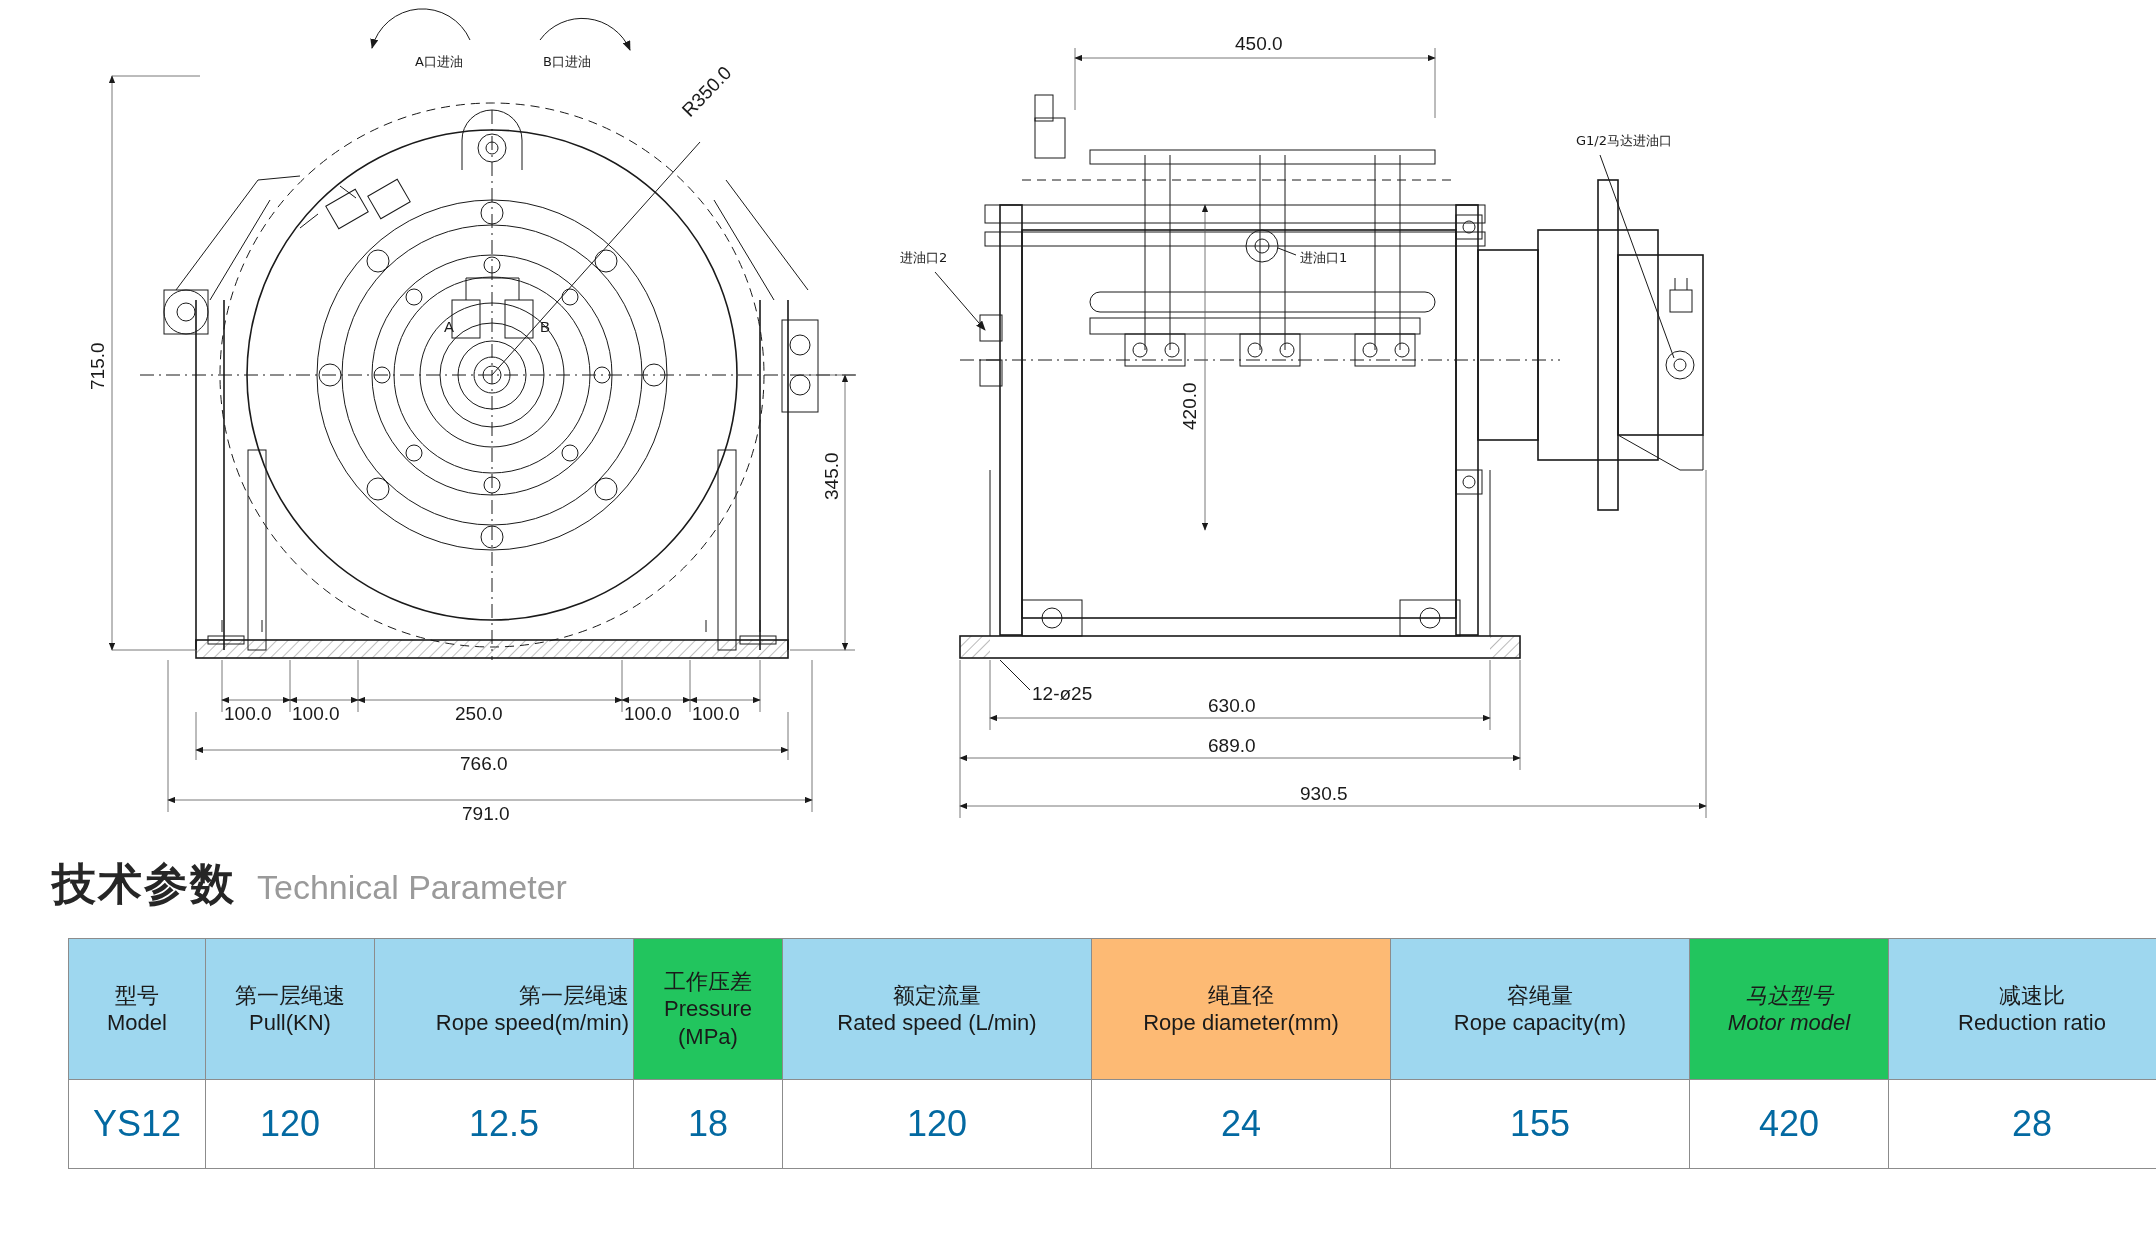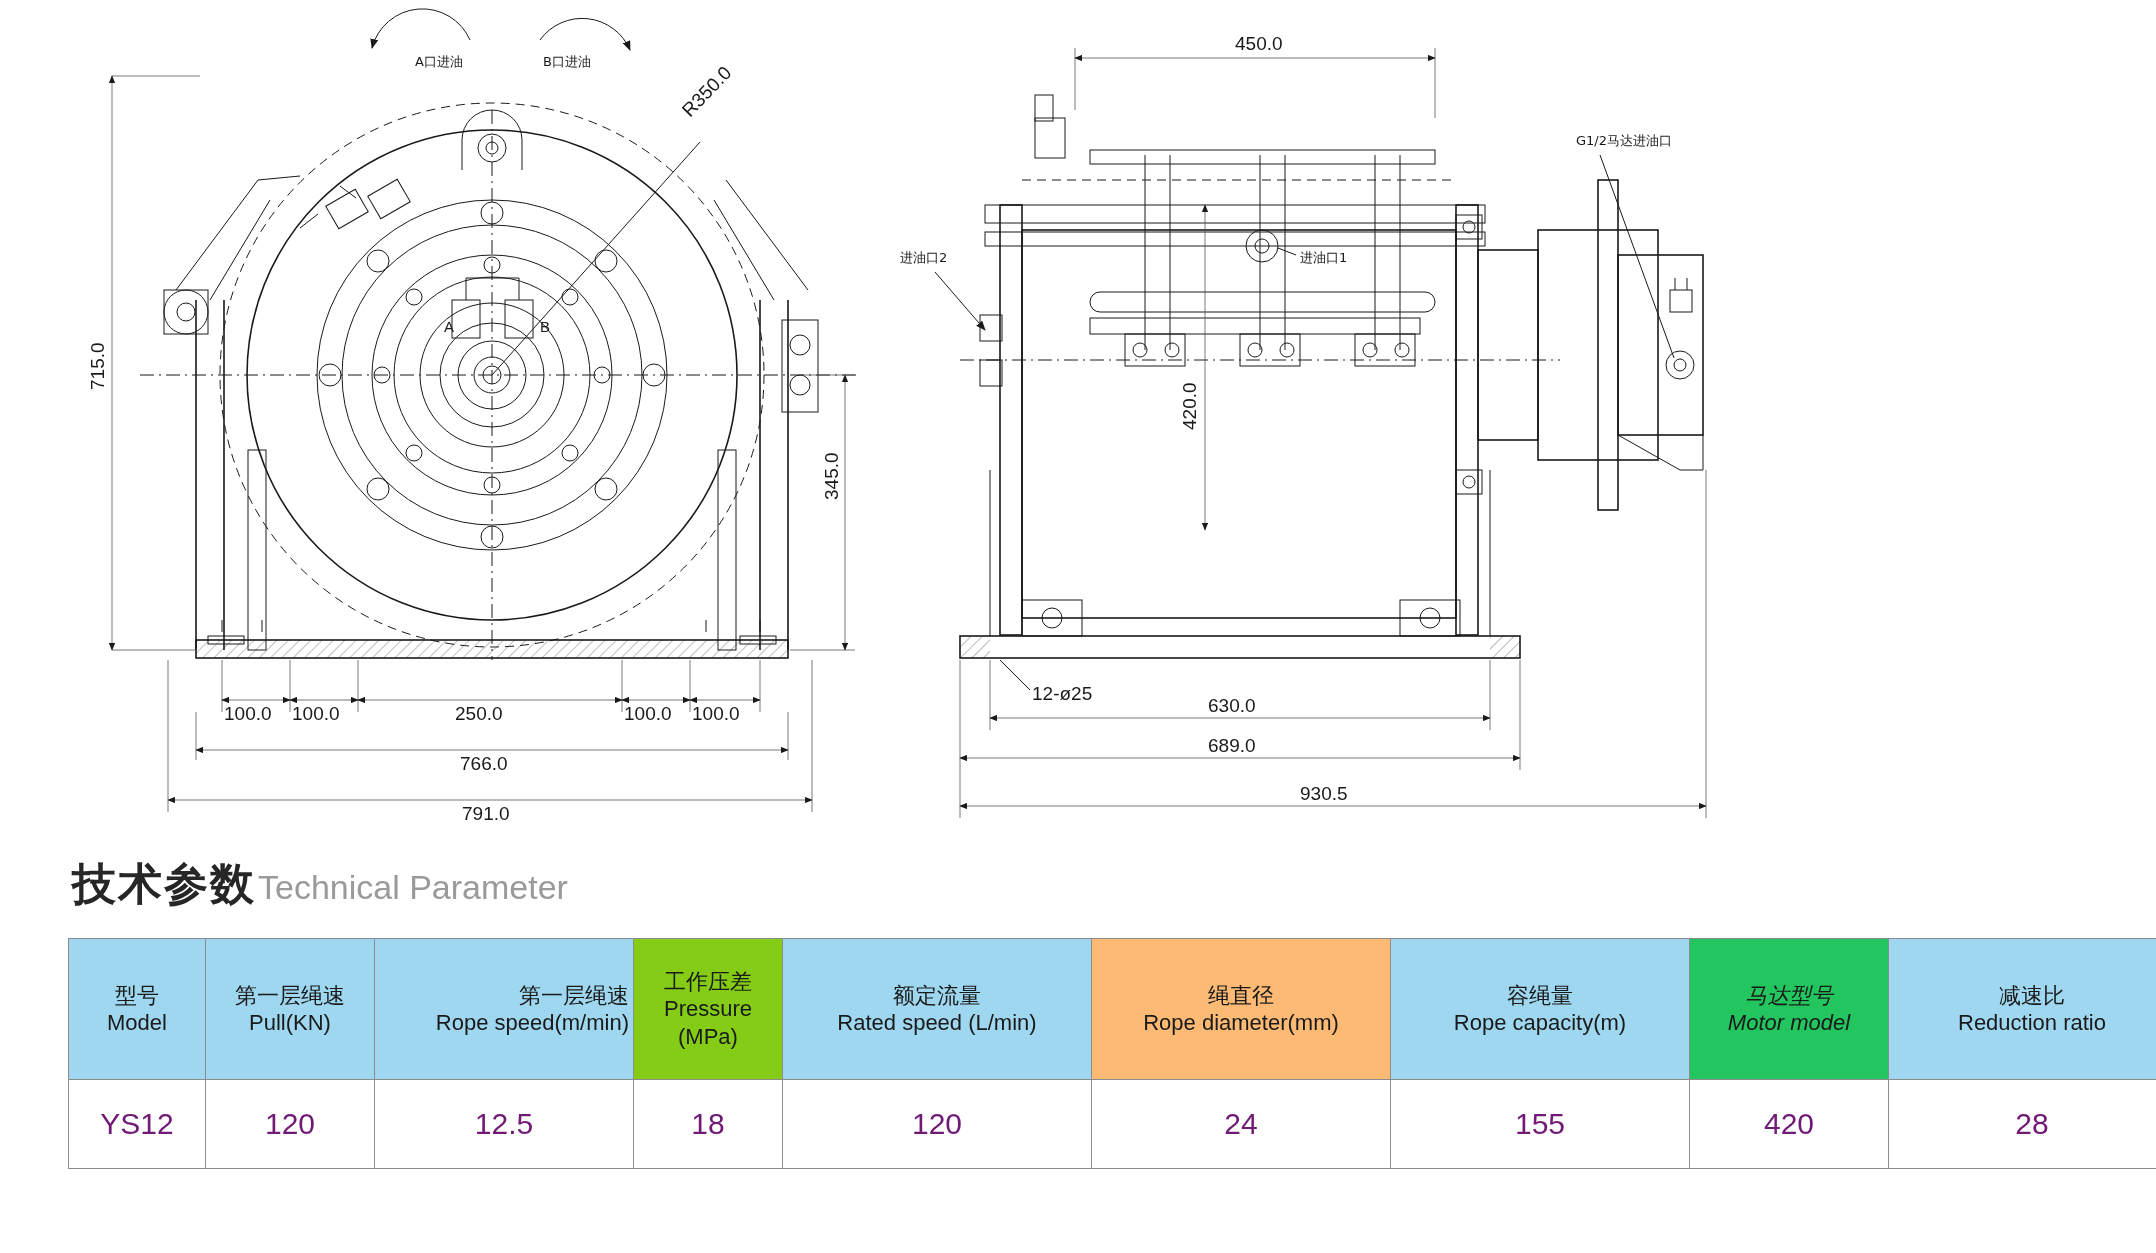--- a/index.html
+++ b/index.html
@@ -9,38 +9,38 @@
     color:#1a1a1a;overflow:hidden;position:relative;
   }
   .stage{position:absolute;left:0;top:0;width:2156px;height:1253px;}
 
   
   .drawing{position:absolute;left:0;top:0;width:2156px;height:840px;}
   .drawing svg{display:block;}
 
   
   .title-row{
-    position:absolute;left:72px;top:855px;display:flex;align-items:baseline;gap:2px;
+    position:absolute;left:52px;top:855px;display:flex;align-items:baseline;gap:21px;
   }
   .title-cn{font-size:44px;font-weight:700;color:#262626;letter-spacing:2px;
             font-family:"DejaVu Sans", sans-serif;}
   .title-en{font-size:34px;color:#9a9a9a;font-weight:400;}
 
   
   .tbl-wrap{position:absolute;left:68px;top:938px;width:2026px;}
   table.spec{border-collapse:collapse;width:2026px;table-layout:fixed;}
   table.spec th,table.spec td{
     border:1px solid #8c8c8c;text-align:center;vertical-align:middle;
   }
   table.spec thead th{
     background:#9ed7ef;height:128px;padding:6px 4px;font-weight:400;line-height:1.25;
   }
   .th-cn{font-size:22px;color:#1a1a1a;font-family:"DejaVu Sans", sans-serif;display:block;}
   .th-en{font-size:22px;color:#1a1a1a;display:block;}
-  table.spec tbody td{height:86px;font-size:30px;color:#701a75;background:#ffffff;}
+  table.spec tbody td{height:86px;font-size:36px;color:#0369a1;background:#ffffff;}
 
   
   .c0{width:128px}.c1{width:160px}.c2{width:250px}.c3{width:140px}
   .c4{width:300px}.c5{width:290px}.c6{width:290px}.c7{width:190px}.c8{width:278px}
 
   
   .dim{font-family:"Liberation Sans", sans-serif;font-size:19px;fill:#1a1a1a;}
   .dim-sm{font-family:"Liberation Sans", sans-serif;font-size:15px;fill:#1a1a1a;}
   .cjk{font-family:"DejaVu Sans", sans-serif;font-size:13px;fill:#1a1a1a;}
   .ln{stroke:#1a1a1a;fill:none;stroke-width:1;}
@@ -335,21 +335,21 @@
             <span class="th-en">Model</span>
           </th>
           <th class="c1" style="background: rgb(158, 215, 239);">
             <span class="th-cn">第一层绳速</span>
             <span class="th-en">Pull(KN)</span>
           </th>
           <th class="c2" style="background: rgb(158, 215, 239); text-align: right;">
             <span class="th-cn">第一层绳速</span>
             <span class="th-en">Rope speed(m/min)</span>
           </th>
-          <th class="c3" style="background: #84cc16;">
+          <th class="c3" style="background: #22c55e;">
             <span class="th-cn">工作压差</span>
             <span class="th-en">Pressure</span>
             <span class="th-en">(MPa)</span>
           </th>
           <th class="c4" style="background: rgb(158, 215, 239);">
             <span class="th-cn">额定流量</span>
             <span class="th-en">Rated speed (L/min)</span>
           </th>
           <th class="c5" style="background: #fdba74;">
             <span class="th-cn">绳直径</span>

